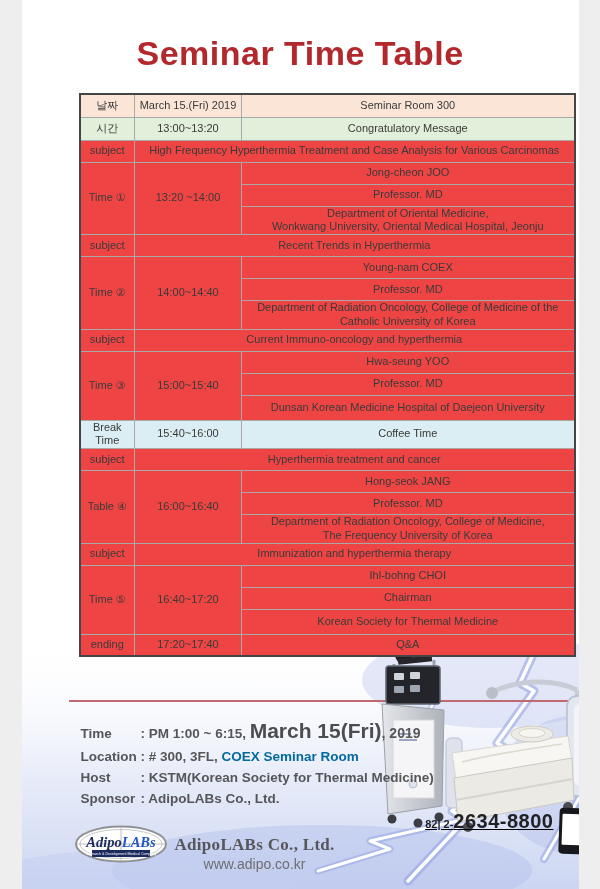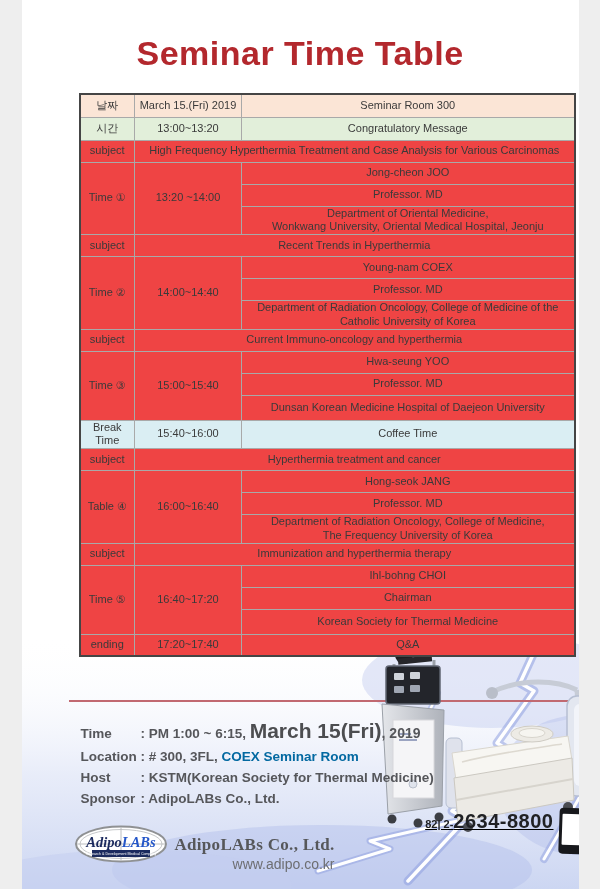--- a/index.html
+++ b/index.html
@@ -33,21 +33,21 @@
   .ilabel{width:60px;flex-shrink:0;}
   .ival-big{font-size:21px;color:#4c4d50;}
   .ival-post{font-size:14px;}
   .ival-black{color:#0369a1;}
 
   
   .logo{position:absolute;left:52px;top:825px;z-index:6;}
   .company{position:absolute;left:153px;top:824px;width:160px;text-align:center;z-index:6;margin-top:11px;}
   .company-name{font-family:"Liberation Serif",serif;font-weight:bold;font-size:17px;
                 color:#56575a;letter-spacing:0.3px;white-space:nowrap;}
-  .website{font-size:14px;color:#6d6e71;margin-top:1px;text-align:right;}
+  .website{font-size:14px;color:#6d6e71;margin-top:1px;}
 
   .phone-block{position:absolute;left:280px;top:810px;width:252px;text-align:right;z-index:6;text-decoration:underline;}
   .phone-line{font-weight:bold;color:#202124;white-space:nowrap;}
   .phone-small{font-size:11px;}
   .phone-big{font-size:20px;letter-spacing:0.5px;}
   .tagline{font-size:10.5px;font-weight:bold;color:#2e2f33;margin-top:0;white-space:nowrap;}
 
   .phone-icon{position:absolute;left:537px;top:808px;width:25px;height:46px;background:#17181c;
               border-radius:4px;transform:rotate(2deg);z-index:6;}
   .phone-screen{position:absolute;left:3px;top:6px;right:3px;bottom:9px;background:#ffffff;

